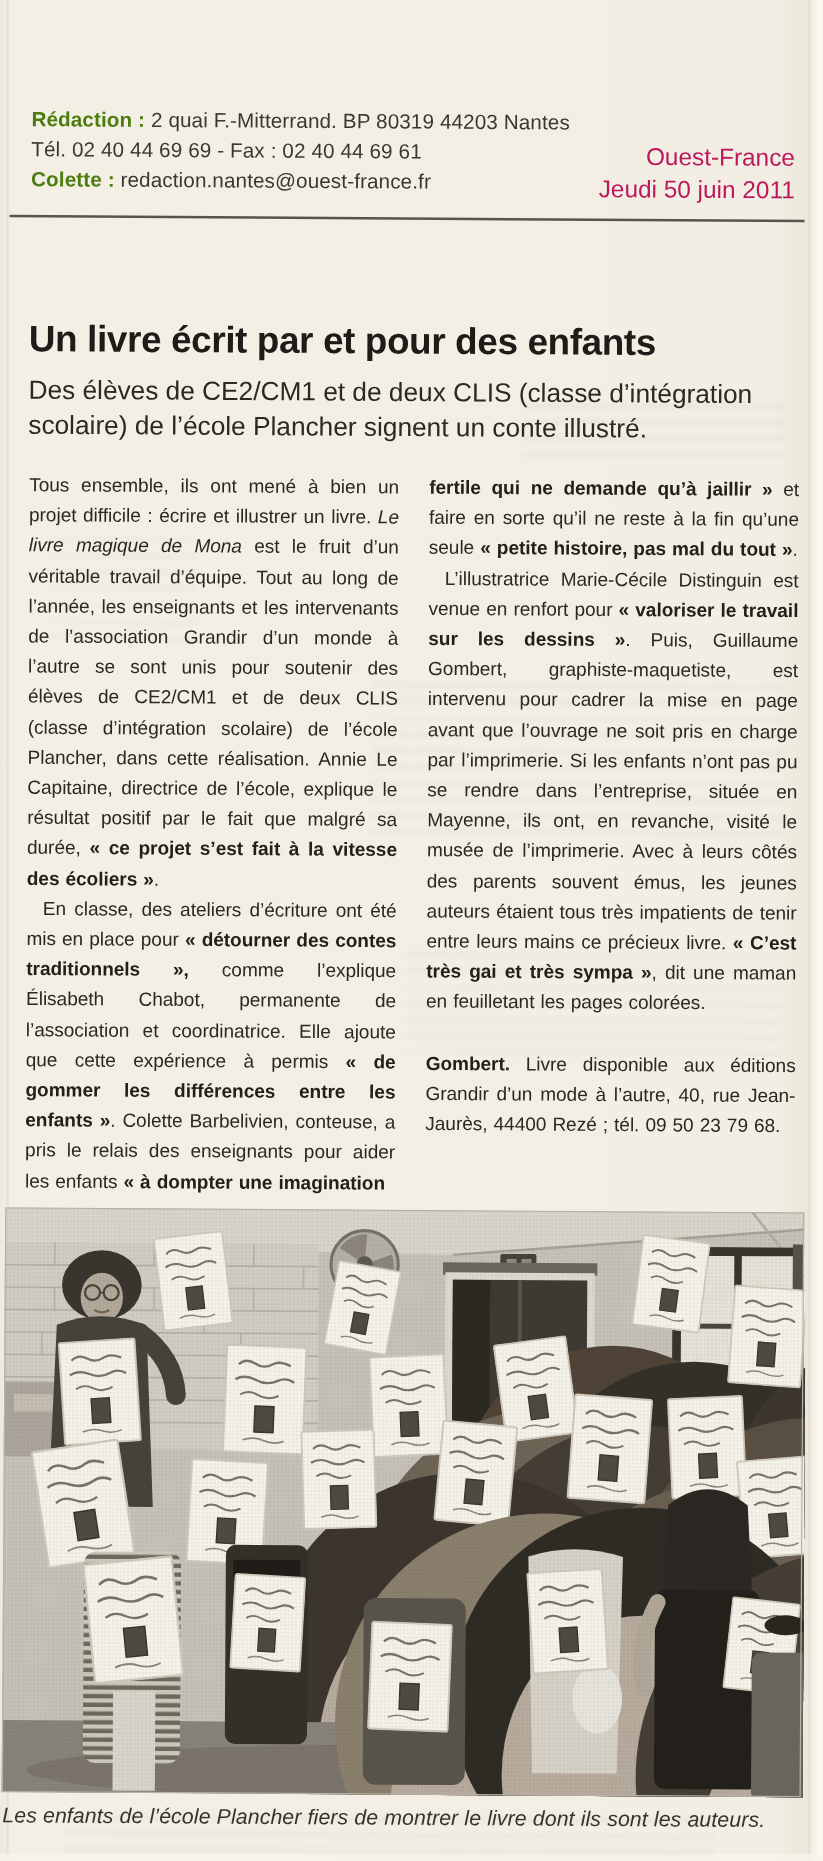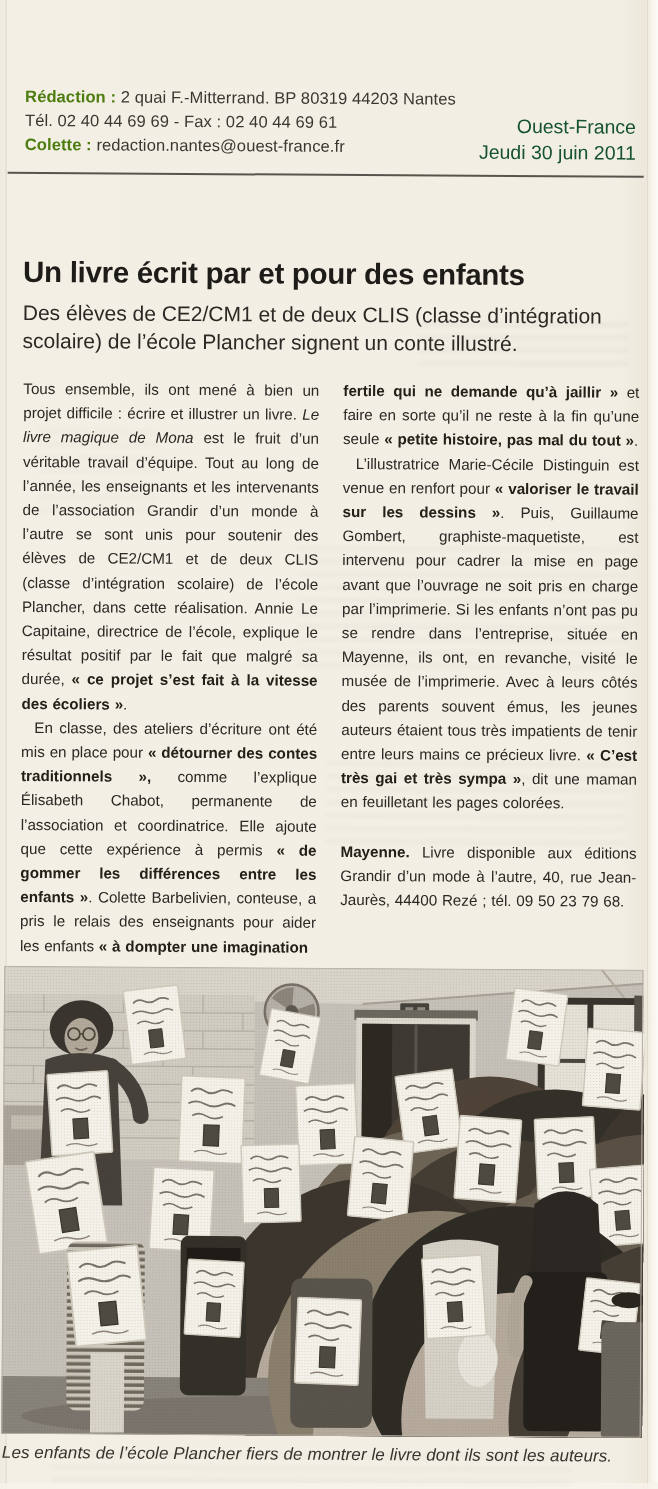--- a/index.html
+++ b/index.html
@@ -16,21 +16,21 @@
   }
   .scan-edge-left{position:absolute;left:5px;top:0;bottom:0;width:2px;background:#ded9cc;opacity:.55;}
   .scan-edge-right{position:absolute;left:647px;top:0;bottom:0;width:1px;background:#d6d0c1;opacity:.6;}
   .scan-edge-bottom{position:absolute;left:0;bottom:0;height:6px;right:0;background:#f7f4ec;opacity:.8;}
 
   .content{position:absolute;inset:0;transform:rotate(0.35deg);transform-origin:30px 120px;}
 
   
   .masthead{position:absolute;left:25px;top:84px;color:#3a3733;font-size:16.5px;line-height:24px;letter-spacing:.1px;}
   .masthead .lbl{font-weight:700;color:#4d7c0f;}
-  .dateline{position:absolute;right:22px;top:110px;text-align:right;color:#14532d;font-size:19.5px;line-height:26px;}
+  .dateline{position:absolute;right:22px;top:110px;text-align:right;color:#be185d;font-size:19.5px;line-height:26px;}
   .rule{position:absolute;left:8px;right:14px;top:172px;height:2px;background:#57544d;}
 
   
   .headline{position:absolute;left:24px;top:255px;width:620px;font-size:29.5px;font-weight:700;letter-spacing:-.3px;color:#1e1c19;}
   .standfirst{position:absolute;left:24px;top:299px;width:604px;font-size:21px;line-height:28px;color:#2b2925;}
 
   
   .columns{position:absolute;left:25px;top:377px;width:616px;display:flex;gap:24px;}
   .col{width:296px;}
   .bodyp{margin:0;font-size:15.2px;line-height:24.2px;text-align:justify;color:#2a2724;word-spacing:.04em;}
@@ -70,39 +70,39 @@
   <div class="smudge sm5"></div>
 
   <div class="masthead">
     <div><span class="lbl">Rédaction :</span><span> 2 quai F.-Mitterrand. BP 80319 44203 Nantes</span></div>
     <div>Tél. 02 40 44 69 69 - Fax : 02 40 44 69 61</div>
     <div><span class="lbl">Colette :</span><span> redaction.nantes@ouest-france.fr</span></div>
   </div>
 
   <div class="dateline">
     <div>Ouest-France</div>
-    <div>Jeudi 30 juin 2011</div>
+    <div>Jeudi 50 juin 2011</div>
   </div>
 
   <div class="rule"></div>
 
   <h1 class="headline" style="margin:0;">Un livre écrit par et pour des enfants</h1>
   <div class="standfirst">Des élèves de CE2/CM1 et de deux CLIS (classe d’intégration scolaire) de l’école Plancher signent un conte illustré.</div>
 
   <div class="columns">
     <div class="col">
         <p class="bodyp"><span>Tous ensemble, ils ont mené à bien un projet difficile : écrire et illustrer un livre. </span><span class="it">Le livre magique de Mona</span><span> est le fruit d’un véritable travail d’équipe. Tout au long de l’année, les enseignants et les intervenants de l’association Grandir d’un monde à l’autre se sont unis pour soutenir des élèves de CE2/CM1 et de deux CLIS (classe d’intégration scolaire) de l’école Plancher, dans cette réalisation. Annie Le Capitaine, directrice de l’école, explique le résultat positif par le fait que malgré sa durée, </span><span class="bb">« ce projet s’est fait à la vitesse des écoliers »</span><span>.</span></p>
         <p class="bodyp ind"><span>En classe, des ateliers d’écriture ont été mis en place pour </span><span class="bb">« détourner des contes traditionnels »,</span><span> comme l’explique Élisabeth Chabot, permanente de l’association et coordinatrice. Elle ajoute que cette expérience à permis </span><span class="bb">« de gommer les différences entre les enfants »</span><span>. Colette Barbelivien, conteuse, a pris le relais des enseignants pour aider les enfants </span><span class="bb">« à dompter une imagination</span></p>
       </div>
     <div class="col">
       <div>
           <p class="bodyp"><span class="bb">fertile qui ne demande qu’à jaillir »</span><span> et faire en sorte qu’il ne reste à la fin qu’une seule </span><span class="bb">« petite histoire, pas mal du tout »</span><span>.</span></p>
           <p class="bodyp ind"><span>L’illustratrice Marie-Cécile Distinguin est venue en renfort pour </span><span class="bb">« valoriser le travail sur les dessins »</span><span>. Puis, Guillaume Gombert, graphiste-maquetiste, est intervenu pour cadrer la mise en page avant que l’ouvrage ne soit pris en charge par l’imprimerie. Si les enfants n’ont pas pu se rendre dans l’entreprise, située en Mayenne, ils ont, en revanche, visité le musée de l’imprimerie. Avec à leurs côtés des parents souvent émus, les jeunes auteurs étaient tous très impatients de tenir entre leurs mains ce précieux livre. </span><span class="bb">« C’est très gai et très sympa »</span><span>, dit une maman en feuilletant les pages colorées.</span></p>
         </div>
-      <p class="bodyp contact-p"><span class="bb">Mayenne.</span><span> Livre disponible aux éditions Grandir d’un mode à l’autre, 40, rue Jean-Jaurès, 44400 Rezé ; tél. 09 50 23 79 68.</span></p>
+      <p class="bodyp contact-p"><span class="bb">Gombert.</span><span> Livre disponible aux éditions Grandir d’un mode à l’autre, 40, rue Jean-Jaurès, 44400 Rezé ; tél. 09 50 23 79 68.</span></p>
     </div>
   </div>
 
   <div class="photo">
     <svg viewBox="0 0 642 470" xmlns="http://www.w3.org/2000/svg">
       <defs>
         <symbol id="bk" viewBox="0 0 60 80">
           <rect x="1" y="1" width="58" height="78" rx="1.5" fill="#f4f1e8" stroke="#cfc9bc" stroke-width="1.5"></rect>
           <path d="M10 15 q5 -5 12 -1 q6 4 13 0 q5 -3 13 1" fill="none" stroke="#78736a" stroke-width="1.7"></path>
           <path d="M8 26 q7 -4 15 0 q8 4 16 0 q6 -3 12 1" fill="none" stroke="#78736a" stroke-width="1.7"></path>

